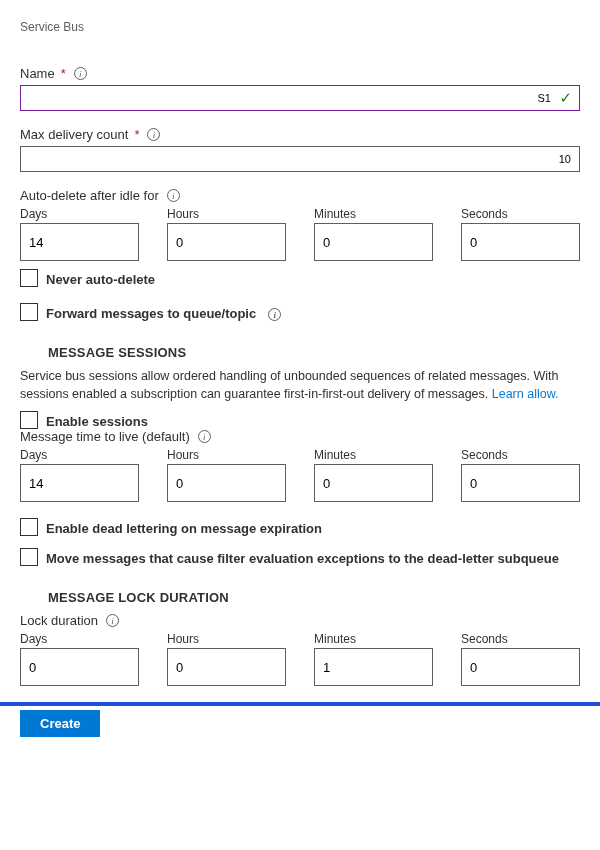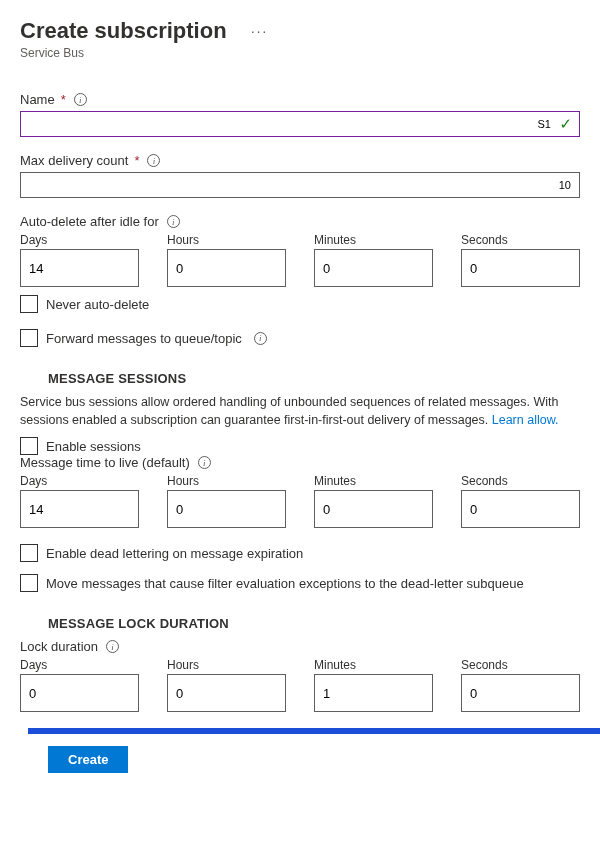--- a/index.html
+++ b/index.html
@@ -38,47 +38,43 @@
       color: #107c10; font-size: 15px;
     }
     .duration-row { display: flex; gap: 28px; }
     .duration-col { flex: 1; }
     .duration-col .sub-label { font-size: 12px; margin-bottom: 2px; }
     .duration-col input {
       width: 100%; height: 38px; padding: 2px 8px;
       border: 1px solid #605e5c; font-size: 13px;
     }
     .checkbox-row {
-      display: flex; align-items: center; gap: 8px; margin-top: 8px;
+      display: flex; align-items: flex-end; gap: 8px; margin-top: 8px; font-weight: bold;
     }
     .checkbox {
       width: 18px; height: 18px; border: 1px solid #323130; flex-shrink: 0;
     }
     .section-heading {
       font-size: 13px; font-weight: 600; text-transform: uppercase;
       margin-top: 24px; margin-bottom: 8px; letter-spacing: 0.2px; margin-left: 28px;
     }
     .section-desc { font-size: 12.5px; line-height: 1.4; color: #323130; margin-bottom: 8px; }
     .link { color: #0078d4; cursor: pointer; }
     .footer {
-      border-top: 6px solid #1d4ed8; margin-top: 16px; padding: 12px 20px; margin-left: 28px;
+      border-top: 4px solid #1d4ed8; margin-top: 16px; padding: 4px 20px;
     }
     .btn-primary {
       background: #0078d4; color: #fff; border: none;
       padding: 6px 20px; font-size: 13px; font-weight: 600; cursor: pointer;
     }
   </style>
 </head>
 <body>
 
 <div class="panel">
-  <div class="header-row">
-    <div class="title">Create subscription</div>
-    <div class="more-icon">···</div>
-  </div>
   <div class="subtitle">Service Bus</div>
 
   <div class="form">
 
     <div class="field-block">
       <div class="label-row">
         <span>Name</span>
         <span class="req">*</span>
         <span class="info-icon">i</span>
       </div>

